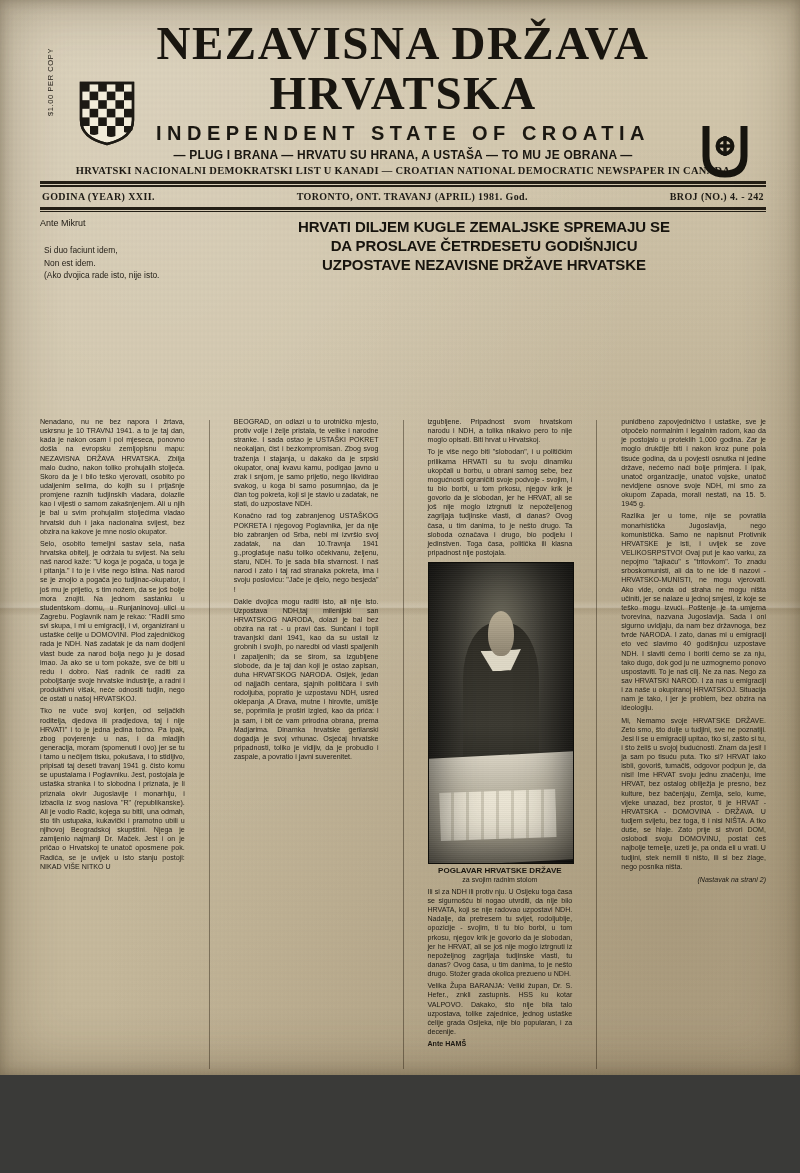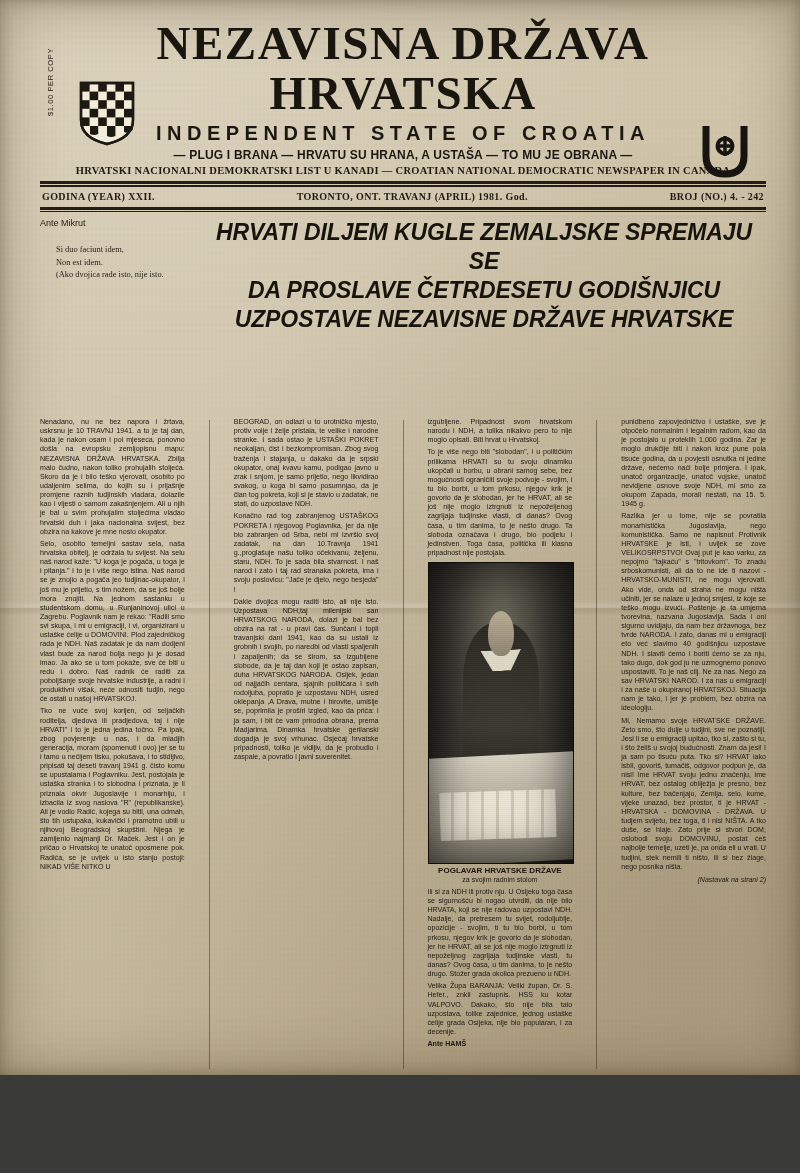--- a/index.html
+++ b/index.html
@@ -78,29 +78,29 @@
   .issue-line .mid{flex:1;text-align:center;}
   .issue-line .right{text-align:right;}
 
   
   .head-area{position:relative;margin-top:6px;}
   .byline{
     position:absolute;left:0;top:0;width:148px;
     font-family:"Liberation Sans",sans-serif;font-size:9px;color:#201c15;
   }
   .epigraph{
-    position:absolute;left:16px;top:26px;width:150px;
-    font-family:Liberation Serif, serif;font-size:8.4px;line-height:1.5;color:#201c15;
+    position:absolute;left:4px;top:26px;width:150px;
+    font-family:Liberation Sans, sans-serif;font-size:8.4px;line-height:1.5;color:#201c15;
   }
   .headline{
     margin-left:162px;text-align:center;
     font-family:"Liberation Sans",sans-serif;font-weight:bold;color:#17140e;
   }
   .headline .h1{font-size:25px;letter-spacing:.2px;line-height:1.12;margin-bottom:3px;}
-  .headline .h2{font-size:23px;letter-spacing:-.1px;line-height:1.25;font-style:italic;}
+  .headline .h2{font-size:15px;letter-spacing:-.1px;line-height:1.25;}
 
   
   .cols{
     position:absolute;left:0;right:0;top:404px;bottom:0;
     display:flex;gap:24px;
   }
   .col{
     flex:1;font-family:"Liberation Sans",sans-serif;
     font-size:7.1px;line-height:1.29;color:#1c1913;text-align:justify;
     position:relative;

